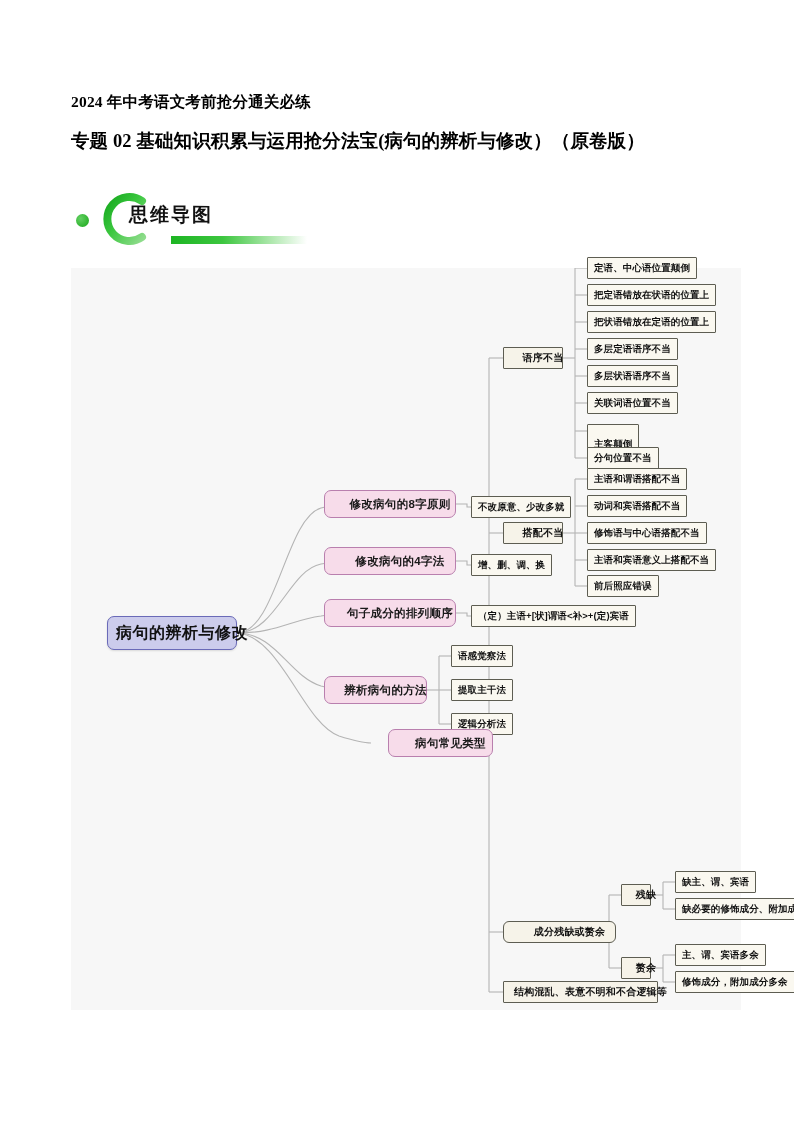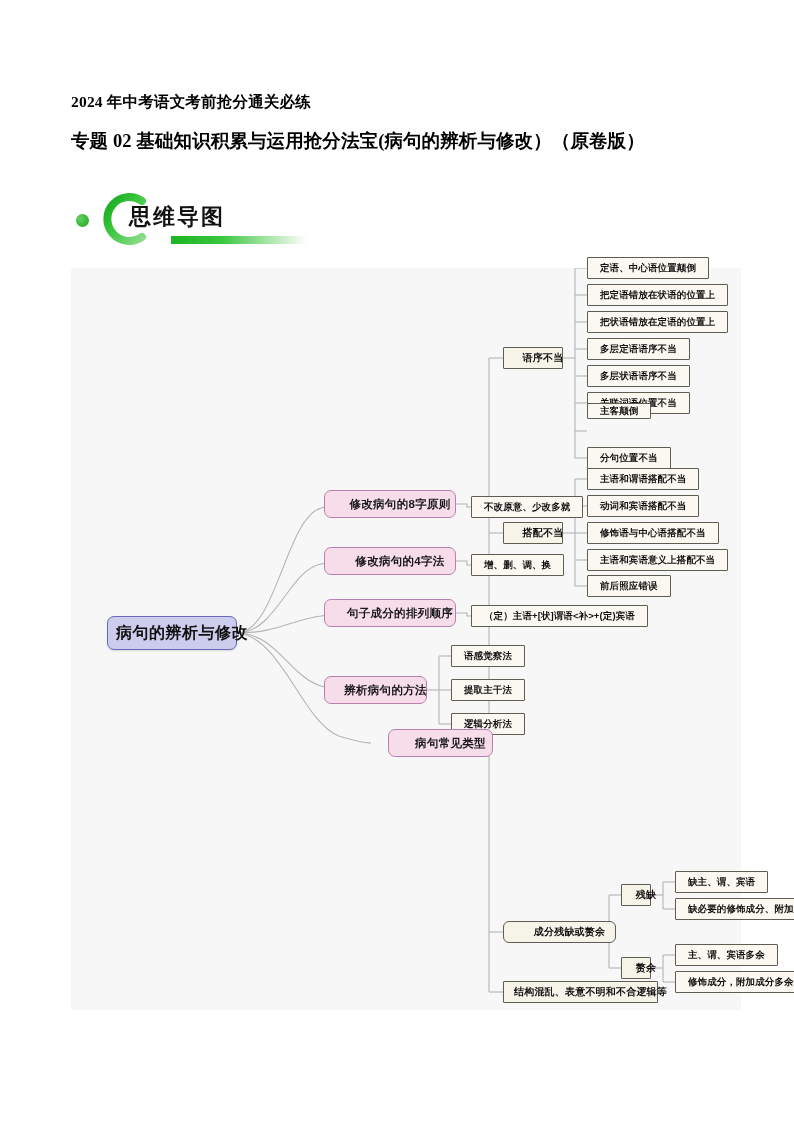--- a/index.html
+++ b/index.html
@@ -61,21 +61,21 @@
     left: 26px;
     top: 3px;
     width: 56px;
     height: 56px;
   }
   .badge-text {
     position: absolute;
     left: 58px;
     top: 14px;
     font-family: "Liberation Serif", "DejaVu Serif", serif;
-    font-size: 22px;
+    font-size: 19px;
     font-weight: 700;
     color: #111;
     letter-spacing: 2px;
     white-space: nowrap;
   }
   .badge-underline {
     position: absolute;
     left: 100px;
     top: 48px;
     width: 136px;
@@ -144,21 +144,21 @@
   }
 
   .node-leaf {
     background: #faf8f0;
     border: 1px solid #5d5d52;
     border-radius: 1px;
     font-size: 9.5px;
     font-weight: 700;
     color: #111;
     letter-spacing: .1px;
-    padding: 0 12px;
+    padding: 0 6px;
   }
 </style>
 </head>
 <body>
 
 <div class="doc-line1">2024 年中考语文考前抢分通关必练</div>
 <div class="doc-title">专题 02 基础知识积累与运用抢分法宝(病句的辨析与修改）（原卷版）</div>
 
 <div class="badge">
   <div class="badge-dot"></div>
@@ -268,21 +268,21 @@
 
   <div class="node node-branch" style="left:317px; top:461px; width:105px; height:28px;">病句常见类型</div>
 
   <div class="node node-sub" style="left:432px; top:79px; width:60px; height:22px;">语序不当</div>
   <div class="node node-leaf" style="left:516px; top:-11px; height:22px;">定语、中心语位置颠倒</div>
   <div class="node node-leaf" style="left:516px; top:16px; height:22px;">把定语错放在状语的位置上</div>
   <div class="node node-leaf" style="left:516px; top:43px; height:22px;">把状语错放在定语的位置上</div>
   <div class="node node-leaf" style="left:516px; top:70px; height:22px;">多层定语语序不当</div>
   <div class="node node-leaf" style="left:516px; top:97px; height:22px;">多层状语语序不当</div>
   <div class="node node-leaf" style="left:516px; top:124px; height:22px;">关联词语位置不当</div>
-  <div class="node node-leaf" style="left:516px; top:135px; height:16px;">主客颠倒</div>
+  <div class="node node-leaf" style="left:516px; top:156px; height:40px;">主客颠倒</div>
   <div class="node node-leaf" style="left:516px; top:179px; height:22px;">分句位置不当</div>
 
   <div class="node node-sub" style="left:432px; top:254px; width:60px; height:22px;">搭配不当</div>
   <div class="node node-leaf" style="left:516px; top:200px; height:22px;">主语和谓语搭配不当</div>
   <div class="node node-leaf" style="left:516px; top:227px; height:22px;">动词和宾语搭配不当</div>
   <div class="node node-leaf" style="left:516px; top:254px; height:22px;">修饰语与中心语搭配不当</div>
   <div class="node node-leaf" style="left:516px; top:281px; height:22px;">主语和宾语意义上搭配不当</div>
   <div class="node node-leaf" style="left:516px; top:307px; height:22px;">前后照应错误</div>
 
   <div class="node node-sub" style="left:432px; top:653px; width:113px; height:22px;border-radius:6px;">成分残缺或赘余</div>

